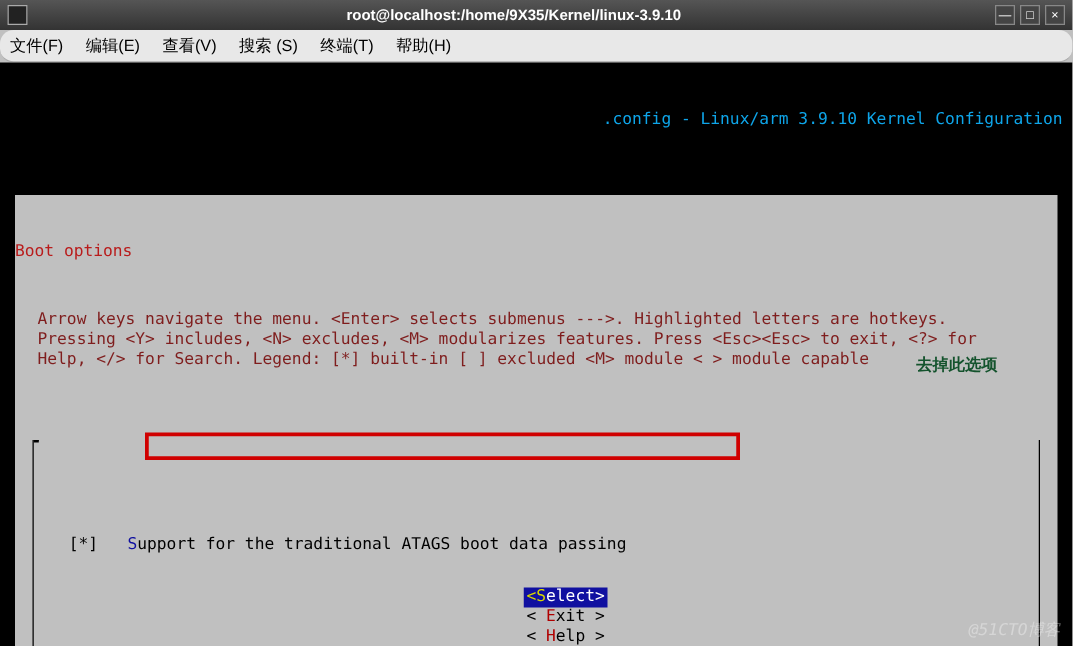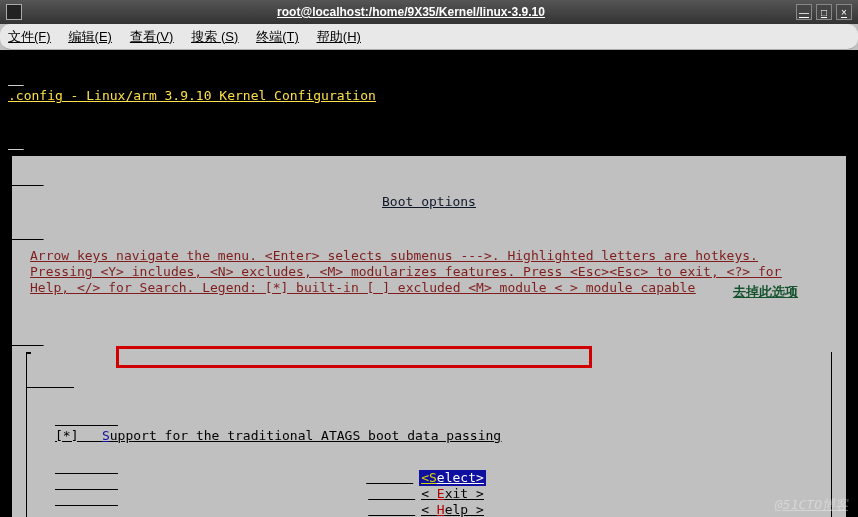--- a/index.html
+++ b/index.html
@@ -1,26 +1,26 @@
 <!DOCTYPE html>
 <html><head>
 <meta charset="utf-8">
 <style>
-  * { margin: 0; padding: 0; box-sizing: border-box; text-decoration: underline; }
+  * { margin: 0; padding: 0; box-sizing: border-box; }
   body { width: 858px; height: 517px; background: #c0c0c0; font-family: sans-serif; overflow: hidden; position: relative; }
   .titlebar { background: linear-gradient(#555,#333); color: #fff; height: 24px; display: flex; align-items: center; padding: 0 6px; font-size: 12px; }
   .titlebar .icon-box { width: 16px; height: 16px; border: 1px solid #aaa; margin-right: 8px; background: #222; }
   .titlebar .title { flex: 1; text-align: center; font-weight: bold; }
   .titlebar .win-btn { width: 16px; height: 16px; border: 1px solid #888; margin-left: 4px; background: #444; color: #fff; font-size: 10px; display: flex; align-items: center; justify-content: center; cursor: pointer; }
   .menubar { background: #e8e8e8; height: 26px; display: flex; align-items: center; padding: 0 8px; font-size: 13px; border-bottom: 1px solid #aaa; border-radius: 11px; }
   .menubar .menu-item { margin-right: 18px; cursor: pointer; }
   .terminal { background: #000; color: #ccc; font-family: "DejaVu Sans Mono","Courier New",monospace; font-size: 13px; line-height: 16px; padding: 6px 8px; height: calc(100% - 50px); position: relative; white-space: pre; }
-  .cfg-header { color: #fde047; }
+  .cfg-header { color: #0ea5e9; text-align: right; }
   .menuconfig-outer { margin: 4px 4px 0 4px; background: #c0c0c0; color: #000; height: 420px; position: relative; }
-  .dialog-title { text-align: center; color: #0f172a; font-weight: normal; padding-top: 6px; }
+  .dialog-title { text-align: left; color: #b91c1c; font-weight: normal; padding-top: 6px; }
   .help-text { color: #7f1d1d; padding: 6px 30px 4px 18px; white-space: normal; font-size: 13px; line-height: 16px; }
   .inner-box { margin: 4px 14px 0 14px; border: 1px solid #000; border-top: none; height: 260px; position: relative; padding-top: 6px; }
   .inner-box::before, .inner-box::after { content:""; position:absolute; top:0; height:1px; background:#000; }
   .inner-box::before { left: 0; width: 4px; border-top: 1px solid #000; }
   .menu-list { padding: 6px 10px 0 28px; color: #000; }
   .row { white-space: pre; }
   .hot { color: #1010a0; }
   .annotation { position: absolute; color: #14532d; font-family: "SimSun",serif; font-size: 13px; font-weight: bold; }
   .red-box { position: absolute; border: 3px solid #d00000; }
   .buttons { position: absolute; bottom: 10px; left: 0; right: 0; text-align: center; color: #000; }

